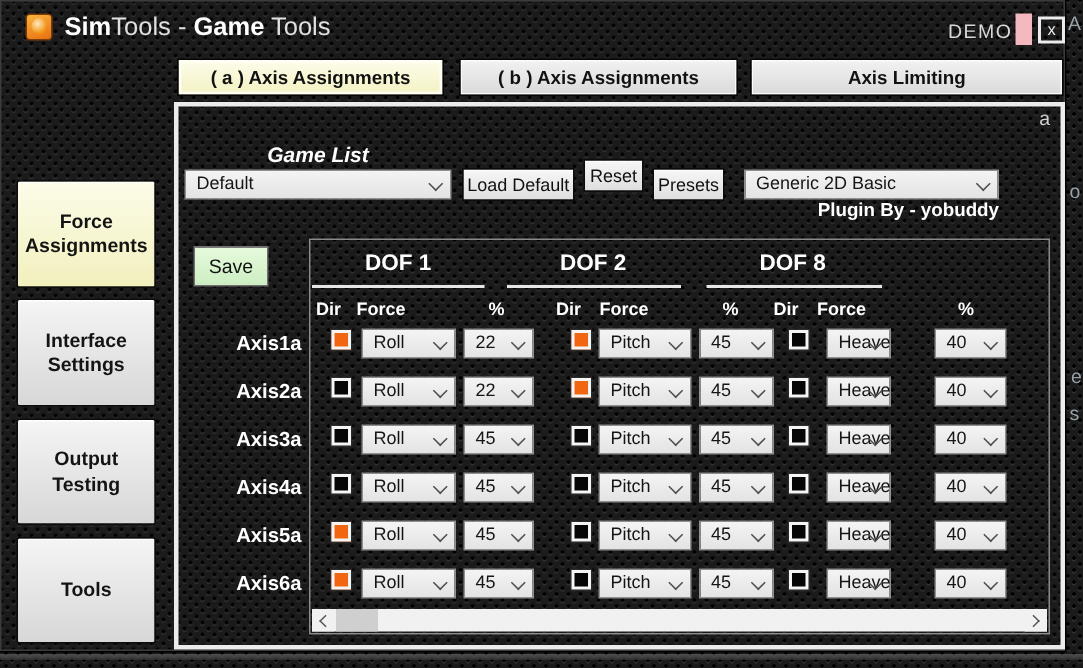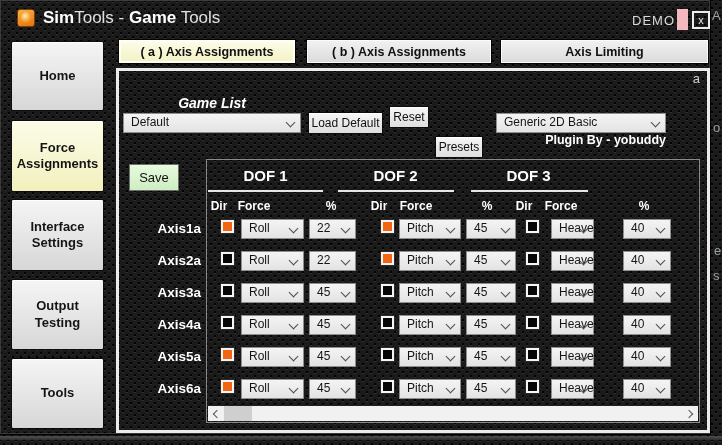--- a/index.html
+++ b/index.html
@@ -119,56 +119,55 @@
     <div id="titlebar">
       <div id="logo"></div>
       <div id="title">
         <b>Sim</b><span>Tools - </span><b>Game</b><span> Tools</span>
       </div>
       <div id="demo">DEMO</div>
       <div id="minbox"></div>
       <div id="closebox">x</div>
     </div>
 
-    <div class="side-btn" style="top:40px; height:70px;">Home</div>
     <div class="side-btn active" style="top:119px; height:72px;">Force Assignments</div>
     <div class="side-btn" style="top:198px; height:72px;">Interface Settings</div>
     <div class="side-btn" style="top:278px; height:71px;">Output Testing</div>
     <div class="side-btn" style="top:357px; height:71px;">Tools</div>
 
     <div class="tab active" style="left:117px; width:178px;">( a ) Axis Assignments</div>
     <div class="tab" style="left:305px; width:186px;">( b ) Axis Assignments</div>
     <div class="tab" style="left:499px; width:209px;">Axis Limiting</div>
 
     <div id="panel" class="carbon">
       <div id="corner-a">a</div>
 
       <div class="wlabel" style="left:4px; top:24px; width:178px;font-style:italic;">Game List</div>
       <div class="dd" style="left:4px; top:42px; width:178px;">Default</div>
       <div class="btn" style="left:189px; top:41px; width:75px;">Load Default</div>
       <div class="btn" style="left:270px; top:35px; width:40px;">Reset</div>
-      <div class="btn" style="left:316px; top:41px; width:48px;margin-top:24px;">Presets</div>
+      <div class="btn" style="left:316px; top:41px; width:48px;">Presets</div>
 
       <div class="dd" style="left:377px; top:42px; width:170px;">Generic 2D Basic</div>
       <div id="save-btn">Save</div>
 
       <div id="plugin-by">Plugin By - yobuddy</div>
 
       <div class="axis-label" style="top:150px;">Axis1a</div>
       <div class="axis-label" style="top:182px;">Axis2a</div>
       <div class="axis-label" style="top:214px;">Axis3a</div>
       <div class="axis-label" style="top:246px;">Axis4a</div>
       <div class="axis-label" style="top:278px;">Axis5a</div>
       <div class="axis-label" style="top:310px;">Axis6a</div>
 
       <div id="dof-panel" class="carbon">
 
         <div class="dof-title" style="left:1px;">DOF 1</div>
         <div class="dof-title" style="left:131px;">DOF 2</div>
-        <div class="dof-title" style="left:264px;">DOF 3</div>
+        <div class="dof-title" style="left:264px;">DOF 8</div>
         <div class="dof-underline" style="left:1px;   width:115px;"></div>
         <div class="dof-underline" style="left:131px; width:116px;"></div>
         <div class="dof-underline" style="left:264px; width:117px;"></div>
 
         <div class="subhead" style="left:0;    width:24px;">Dir</div>
         <div class="subhead" style="left:24px; width:46px;">Force</div>
         <div class="subhead" style="left:112px;width:24px;">%</div>
         <div class="subhead" style="left:160px;width:24px;">Dir</div>
         <div class="subhead" style="left:186px;width:46px;">Force</div>
         <div class="subhead" style="left:268px;width:24px;">%</div>

